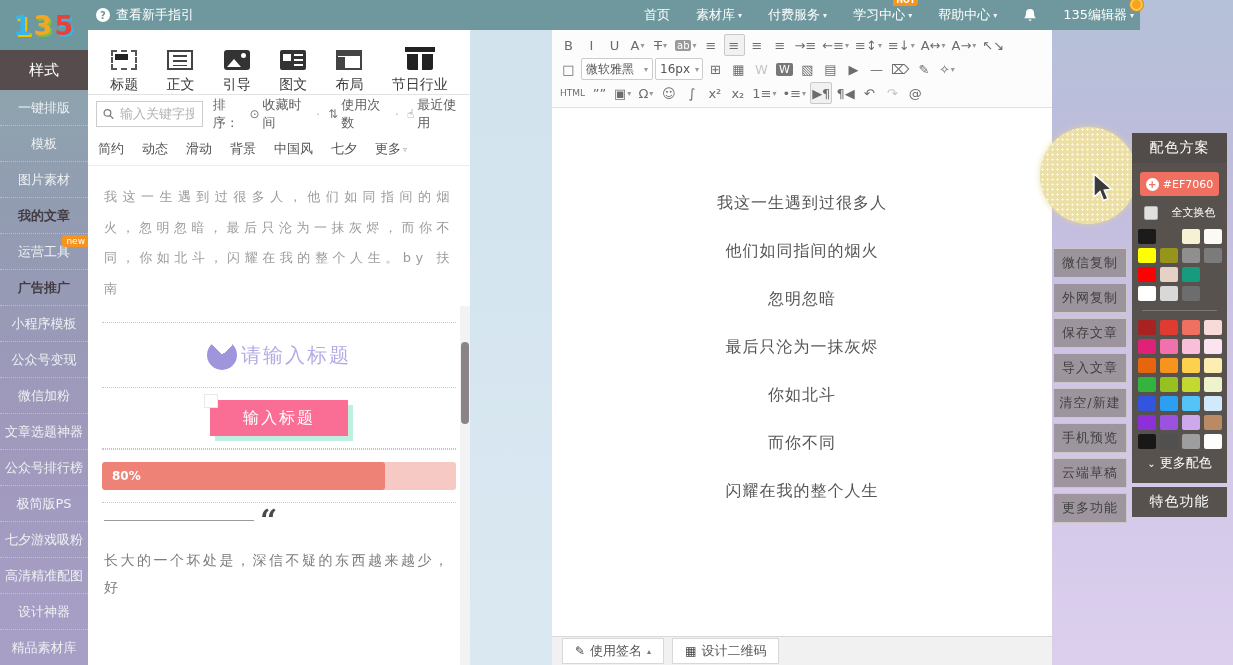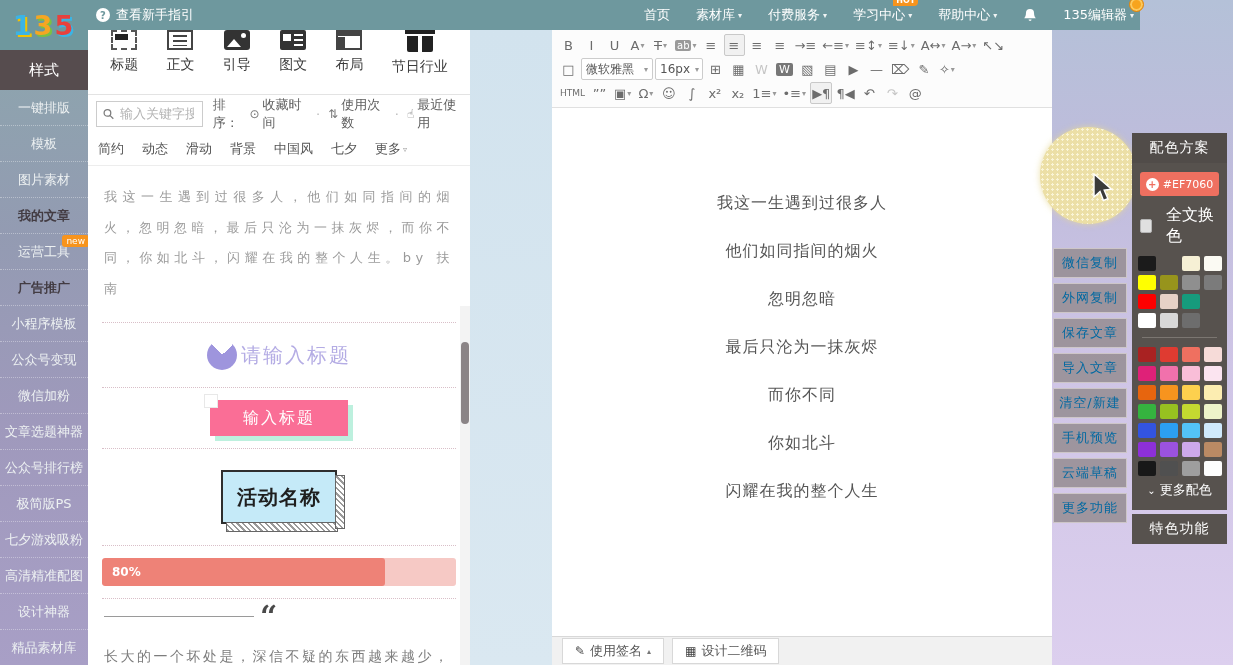--- a/index.html
+++ b/index.html
@@ -31,21 +31,21 @@
   .sidebar{position:absolute;left:0;top:30px;width:88px;height:635px;z-index:4;box-sizing:border-box;padding-top:20px;
     background:linear-gradient(180deg,#8ca6ad 0%,#939bb2 32%,#9f99bc 62%,#a89fc6 100%);overflow:hidden}
   .sb-item{height:35px;display:flex;align-items:center;justify-content:center;font-size:13px;color:#edf1f2;
     border-bottom:1px dotted rgba(255,255,255,.35);position:relative;cursor:pointer;white-space:nowrap}
   .sb-item.active{background:#564c4e;color:#fff;font-size:15px;height:40px;border-bottom:none}
   .sb-item.dark{color:#433c43;font-weight:bold}
   .newbadge{position:absolute;right:-1px;top:1px;background:#f7941d;color:#fff;font-size:9px;padding:1px 4px;border-radius:3px}
   
   .stylepanel{position:absolute;left:88px;top:30px;width:382px;height:635px;background:#fff;z-index:3;
     display:flex;flex-direction:column;box-sizing:border-box}
-  .tabs{height:64px;display:flex;align-items:flex-start;justify-content:space-around;border-bottom:1px solid #e3e3e3;padding:0 8px}
+  .tabs{height:64px;display:flex;align-items:flex-end;justify-content:space-around;border-bottom:1px solid #e3e3e3;padding:0 8px}
   .tab{display:flex;flex-direction:column;align-items:center;gap:6px;cursor:pointer}
   .tab-label{font-size:14px;color:#3c3c3c}
   .tabicon{width:26px;height:20px;position:relative;display:block;box-sizing:border-box}
   .t-title{border:2px dashed #555}.t-title::before{content:"";position:absolute;left:2px;top:2px;width:13px;height:6px;background:#222}
   .t-body{border:2px solid #444}.t-body::before{content:"";position:absolute;left:4px;right:4px;top:3px;height:11px;
     background:repeating-linear-gradient(#444 0 2px,transparent 2px 5px)}
   .t-guide{background:#333;border-radius:3px}
   .t-guide::before{content:"";position:absolute;left:3px;bottom:3px;border-left:7px solid transparent;border-right:7px solid transparent;border-bottom:8px solid #fff}
   .t-guide::after{content:"";position:absolute;right:4px;top:3px;width:5px;height:5px;border-radius:50%;background:#fff}
   .t-imgtext{background:#333;border-radius:2px}
@@ -113,32 +113,32 @@
   .tb.sel{border:1px solid #ccc;background:#fff;padding:0 4px;gap:4px;font-size:12px;color:#555;justify-content:space-between}
   .canvas{flex:1;overflow:hidden;padding-top:85px;text-align:center;cursor:text}
   .cline{font-size:16px;color:#565656;height:24px;margin:0 0 24px;letter-spacing:1px}
   .efooter{height:28px;background:#f1f1f1;border-top:1px solid #d8d8d8;display:flex;align-items:center;gap:8px;padding-left:10px}
   .ftab{height:24px;display:flex;align-items:center;gap:5px;background:#fff;border:1px solid #d8d8d8;padding:0 12px;
     font-size:13px;color:#555;cursor:pointer}
   .ficon{font-size:12px;color:#444}
   .fdd{font-size:8px;color:#777}
   
   .actions{position:absolute;left:1053px;top:248px;width:74px;display:flex;flex-direction:column;gap:5px;z-index:6}
-  .act{height:28px;background:rgba(148,140,144,.85);border:1px solid #cdc6c8;color:#0369a1;font-size:13px;letter-spacing:1px;
+  .act{height:28px;background:rgba(148,140,144,.85);border:1px solid #cdc6c8;color:#404040;font-size:13px;letter-spacing:1px;
     display:flex;align-items:center;justify-content:center;border-radius:0;cursor:pointer;white-space:nowrap}
   
   .colorpanel{position:absolute;left:1132px;top:133px;width:95px;z-index:6;color:#fff}
   .cp-main{background:#57524e;padding-bottom:2px}
   .cp-head{height:30px;display:flex;align-items:center;justify-content:center;font-size:14px;background:#514c49;letter-spacing:1px}
   .cp-body{padding:9px 8px 4px}
   .chipbtn{height:24px;border-radius:3px;background:#ef7060;display:flex;align-items:center;justify-content:center;gap:4px;
     font-size:11px;color:#fff;margin-bottom:9px;cursor:pointer}
   .plus{width:13px;height:13px;border-radius:50%;background:#fff;color:#ef7060;font-size:10px;font-weight:bold;
     display:flex;align-items:center;justify-content:center}
-  .fullrow{display:flex;align-items:center;gap:14px;font-size:16px;justify-content:center;margin-bottom:9px;cursor:pointer}
+  .fullrow{display:flex;align-items:center;gap:14px;font-size:11px;justify-content:center;margin-bottom:9px;cursor:pointer}
   .cb{width:12px;height:12px;background:#e0e0e0;border:1px solid #b5b5b5;border-radius:2px}
   .grid{display:grid;grid-template-columns:repeat(4,18px);gap:4px;justify-content:center}
   .sw{height:15px;border-radius:2px;cursor:pointer}
   .sw.empty{visibility:hidden}
   .cp-div{border-top:1px solid #7b7671;margin:9px 2px}
   .morerow{display:flex;align-items:center;justify-content:center;gap:4px;font-size:13px;height:28px;cursor:pointer}
   .morearr{font-size:10px}
   .features{margin-top:4px;background:#57524e;height:30px;display:flex;align-items:center;justify-content:center;
     font-size:14px;letter-spacing:1px;cursor:pointer}
   
@@ -341,23 +341,20 @@
     <div class="pdiv"></div>
     <div class="titleitem">
       <span class="pacman"></span>
       <span class="titleph">请输入标题</span>
     </div>
     <div class="pdiv"></div>
     <div class="btnitem">
       <span class="pinkbtn">输入标题</span>
     </div>
     <div class="pdiv"></div>
-    <div class="actitem">
-      <span class="actbox">活动名称</span>
-    </div>
     <div class="pdiv"></div>
     <div class="progitem">
       <div class="progtrack">
         <div class="progfill" style="width: 80%;">80%</div>
       </div>
     </div>
     <div class="pdiv"></div>
     <div class="quoteitem">
       <div class="quotehead">
         <span class="qline"></span>
@@ -531,22 +528,22 @@
         <span class="tb">
           <span class="g">@</span>
         </span>
       </div>
     </div>
   <div class="canvas">
       <p class="cline">我这一生遇到过很多人</p>
       <p class="cline">他们如同指间的烟火</p>
       <p class="cline">忽明忽暗</p>
       <p class="cline">最后只沦为一抹灰烬</p>
+      <p class="cline">你如北斗</p>
       <p class="cline">而你不同</p>
-      <p class="cline">你如北斗</p>
       <p class="cline">闪耀在我的整个人生</p>
     </div>
   <div class="efooter">
     <span class="ftab">
       <span class="ficon">✎</span>
       <span>使用签名</span>
       <span class="fdd">▴</span>
     </span>
     <span class="ftab">
       <span class="ficon">▦</span>

